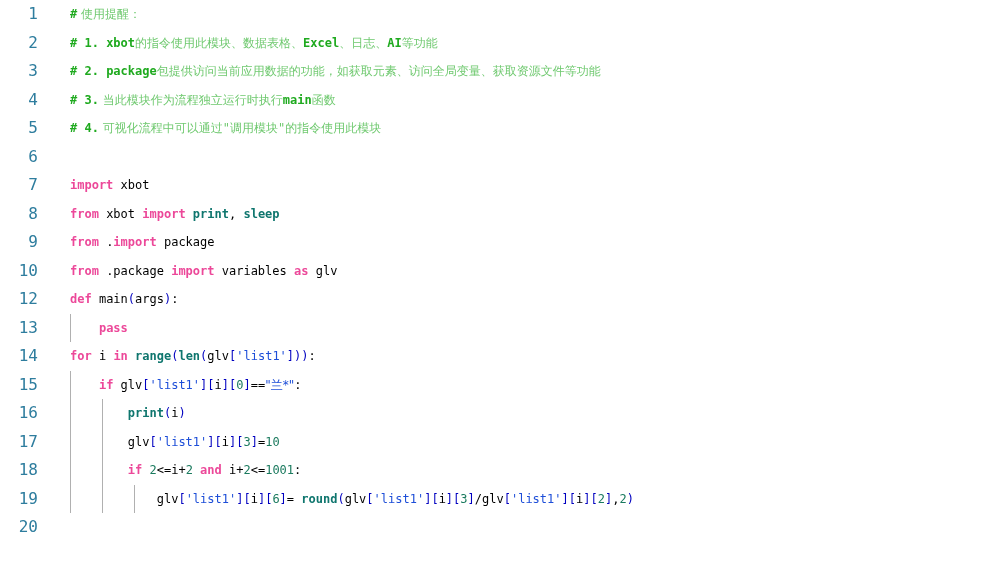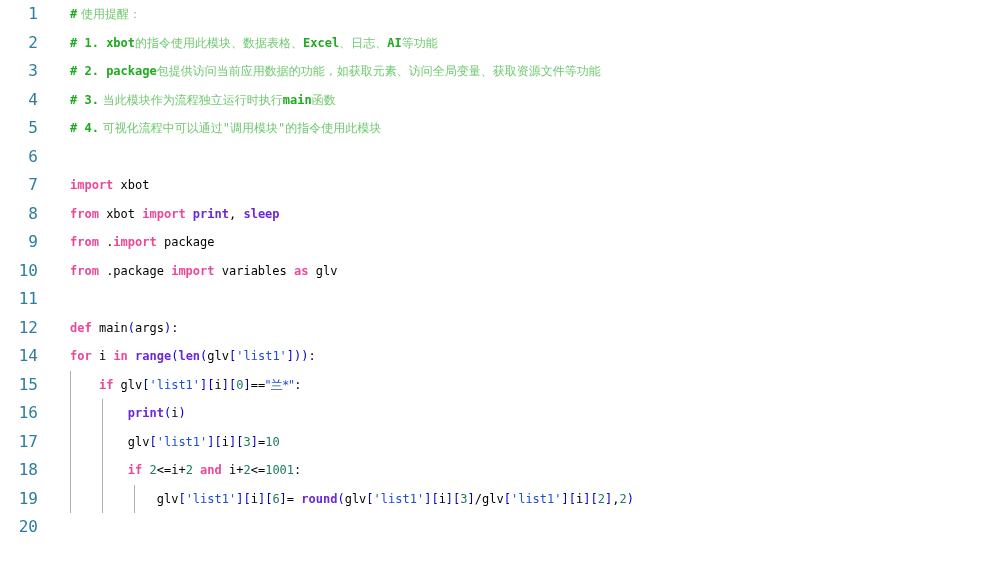--- a/index.html
+++ b/index.html
@@ -62,21 +62,21 @@
     width: 1px;
     height: 28.5px;
     background: #b0b0b0;
   }
   .guide.g1 { left: 32px; }
   .guide.g2 { left: 64px; }
   .guide.g3 { left: 96px; }
 
   
   .kw       { color: #ec4899; font-weight: bold; }
-  .bltn     { color: #6d28d9; font-weight: bold; }
+  .bltn     { color: #0f766e; font-weight: bold; }
   .str      { color: #1d4ed8; }
   .num      { color: #1a7a5e; }
   .punc     { color: #0000c0; }
   .plain    { color: #000000; }
   .cmt-code { color: #1faa1f; font-weight: bold; }
   .cmt-han  { color: #6fc96f; }
   .cmt-mark { color: #1faa1f; font-weight: bold; }
   .cmt-quote{ color: #6fc96f; }
 
   .han { font-family: "DejaVu Sans", sans-serif; }
@@ -140,30 +140,30 @@
   <div class="code-line">
     <div class="gutter">9</div>
     <div class="line-content"><span class="kw">from</span><span class="plain"> .</span><span class="kw">import</span><span class="plain"> package</span></div>
   </div>
 
   <div class="code-line">
     <div class="gutter">10</div>
     <div class="line-content"><span class="kw">from</span><span class="plain"> .package </span><span class="kw">import</span><span class="plain"> variables </span><span class="kw">as</span><span class="plain"> glv</span></div>
   </div>
 
-  <div class="code-line">
-    <div class="gutter">11</div>
-    <div class="line-content"></div>
-  </div>
 
   <div class="code-line">
     <div class="gutter">12</div>
     <div class="line-content"><span class="kw">def</span><span class="plain"> main</span><span class="punc">(</span><span class="plain">args</span><span class="punc">)</span><span class="plain">:</span></div>
   </div>
 
+  <div class="code-line">
+    <div class="gutter">13</div>
+    <div class="line-content"><span class="guide g1"></span>    <span class="kw">pass</span></div>
+  </div>
 
   <div class="code-line">
     <div class="gutter">14</div>
     <div class="line-content"><span class="kw">for</span><span class="plain"> i </span><span class="kw">in</span><span class="plain"> </span><span class="bltn">range</span><span class="punc">(</span><span class="bltn">len</span><span class="punc">(</span><span class="plain">glv</span><span class="punc">[</span><span class="str">'list1'</span><span class="punc">]</span><span class="punc">)</span><span class="punc">)</span><span class="plain">:</span></div>
   </div>
 
   <div class="code-line">
     <div class="gutter">15</div>
     <div class="line-content"><span class="guide g1"></span>    <span class="kw">if</span><span class="plain"> glv</span><span class="punc">[</span><span class="str">'list1'</span><span class="punc">]</span><span class="punc">[</span><span class="plain">i</span><span class="punc">]</span><span class="punc">[</span><span class="num">0</span><span class="punc">]</span><span class="plain">==</span><span class="str han">"兰*"</span><span class="plain">:</span></div>
   </div>

